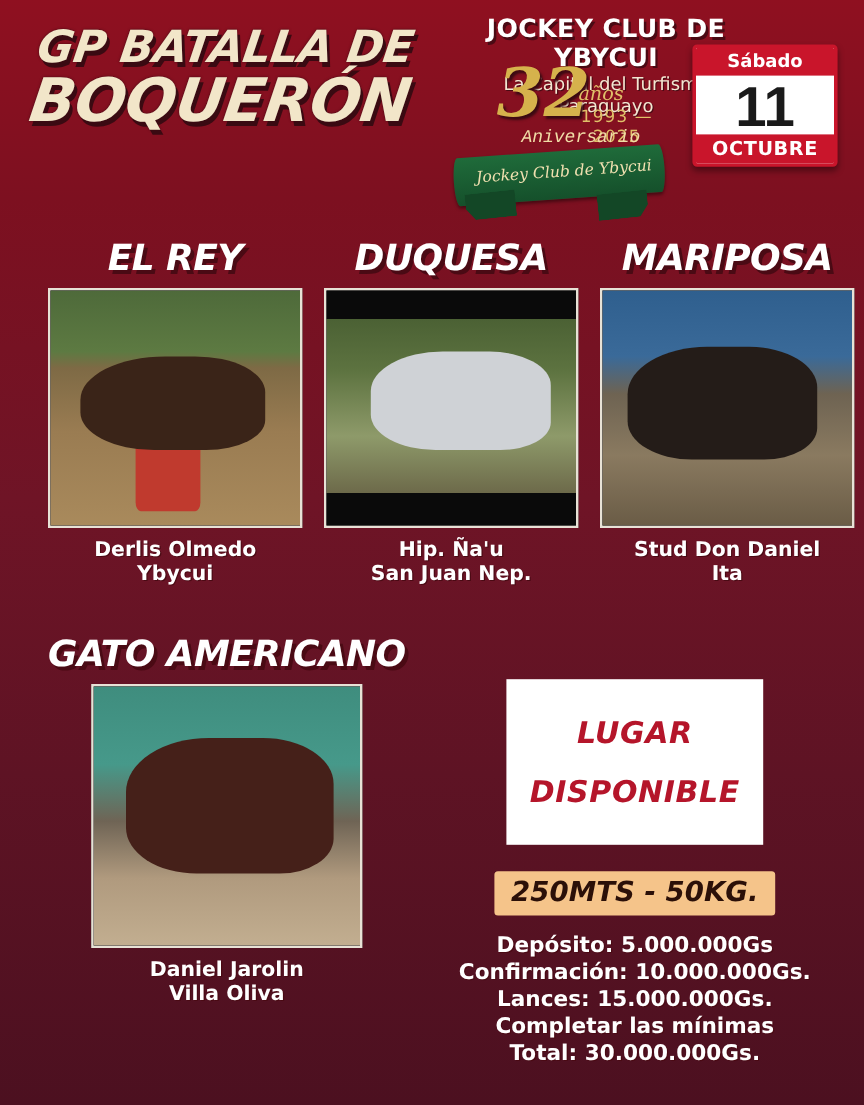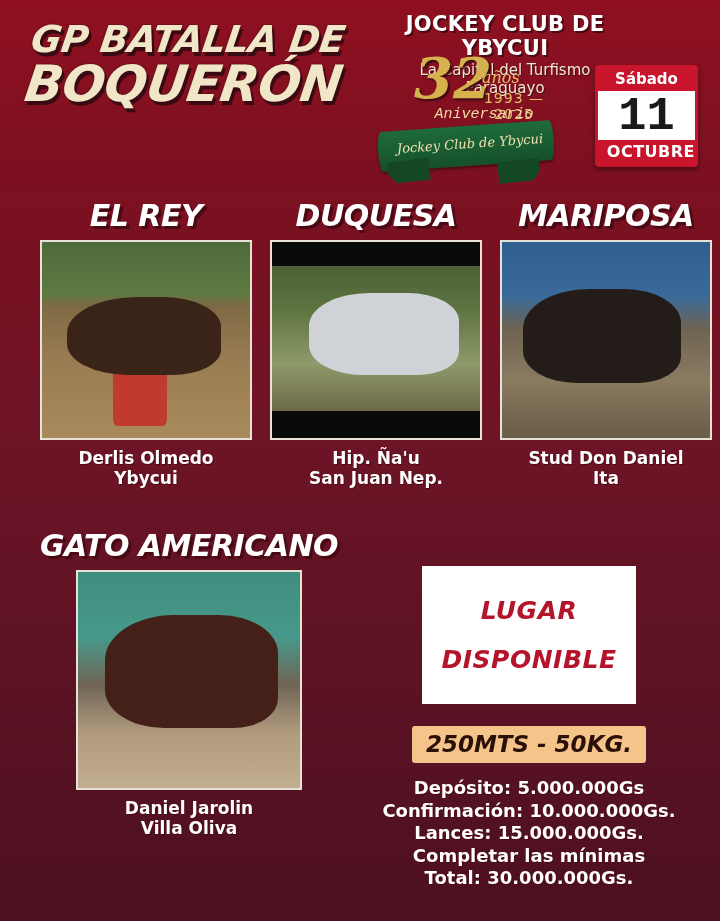--- a/index.html
+++ b/index.html
@@ -130,54 +130,53 @@
     width: 42px; height: 22px;
     background: #134726;
     transform: rotate(-6deg);
   }
   .ribbon-tail-l { left: 16px; clip-path: polygon(0 0, 100% 0, 100% 100%, 18% 100%, 0 55%); }
   .ribbon-tail-r { left: 126px; clip-path: polygon(0 0, 100% 0, 100% 55%, 82% 100%, 0 100%); }
 
   
   .date-box {
     position: absolute;
-    right: 22px; top: 65px;
-    width: 103px;
+    right: 22px; top: 37px;
+    width: 121px;
     background: #ffffff;
     border: 3px solid #c9152b;
     border-radius: 4px;
     overflow: hidden;
     text-align: center;
     box-shadow: 0 3px 5px rgba(0,0,0,.4);
   }
   .date-day-label {
     background: #c9152b;
     color: #fff;
     font-family: "DejaVu Sans", sans-serif;
     font-weight: bold;
     font-size: 15px;
     padding: 2px 0 3px 0;
   }
   .date-num {
-    font-family: Liberation Mono, monospace;
+    font-family: Liberation Sans, sans-serif;
     font-weight: bold;
     font-size: 47px;
     color: #1a1a1a;
     line-height: 1.0;
     padding: 2px 0 0 0;
   }
   .date-month {
     background: #c9152b;
     color: #fff;
     font-family: "DejaVu Sans", sans-serif;
     font-weight: bold;
     font-size: 16px;
     padding: 2px 0 3px 0;
     letter-spacing: 0.5px;
-    text-align: right;
   }
 
   
   .row-top {
     position: absolute;
     top: 198px; left: 16px;
     width: 720px;
     display: flex;
     justify-content: space-between;
     padding: 0 24px;

